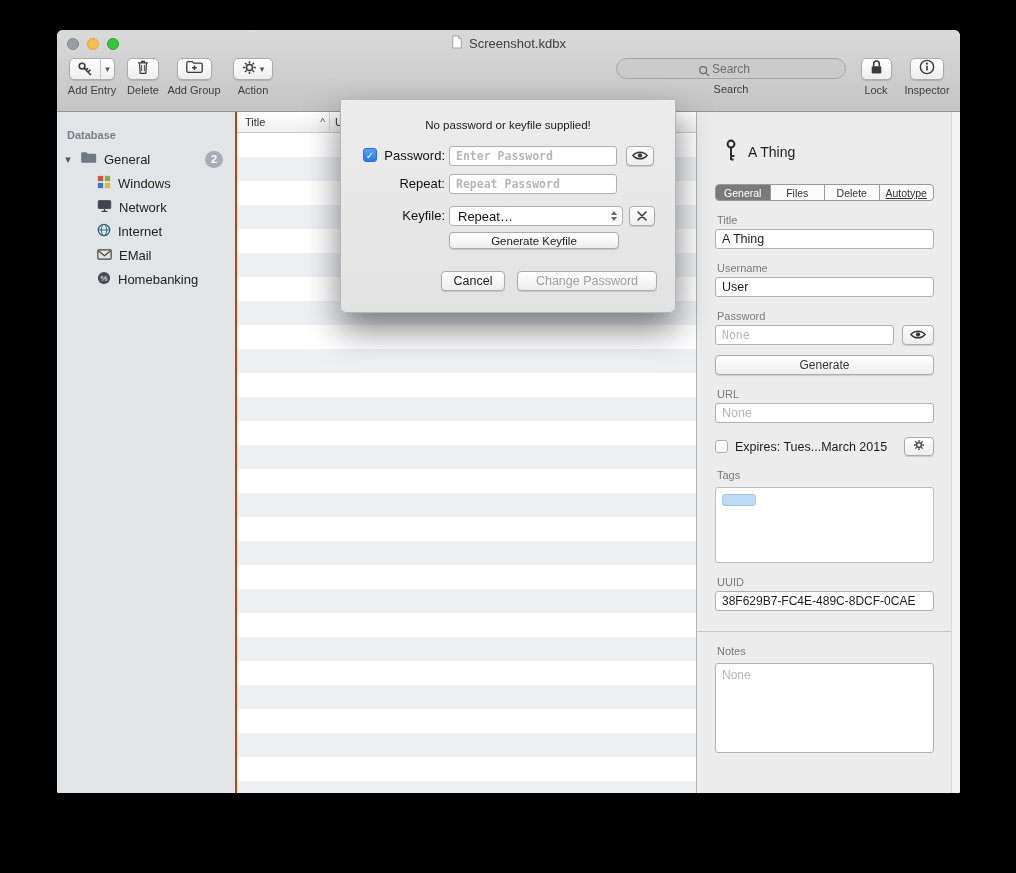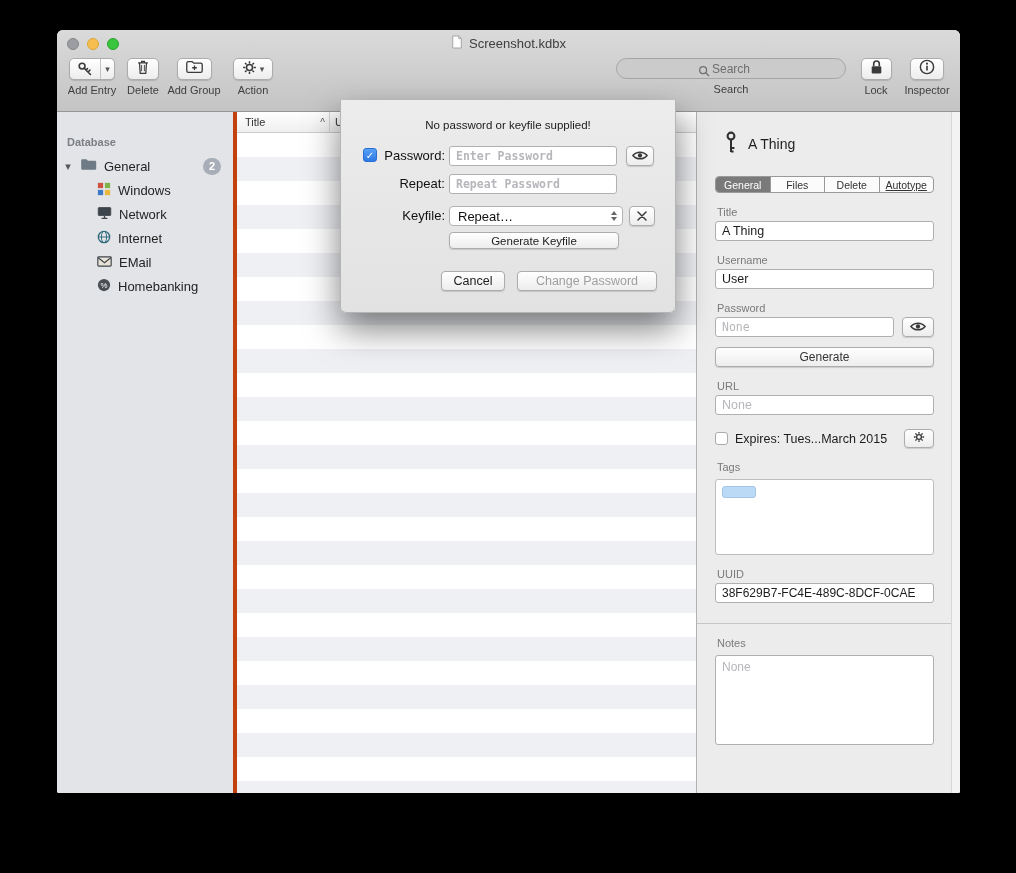--- a/index.html
+++ b/index.html
@@ -35,42 +35,42 @@
   .searchwrap { position:relative; width:230px; }
   .search-input { width:100%; height:21px; border-radius:11px; border:1px solid #a5a5a5;
                   background:#cbcbcb; text-align:center; font-size:12px; color:#333; outline:none; }
   .search-input::placeholder { color:#6e6e6e; }
   .search-mag { position:absolute; left:50%; margin-left:-33px; top:5px; pointer-events:none; }
 
   
   .content { display:flex; height:693px; position:relative; }
 
   
-  .sidebar { width:180px; background:#e2e4e7; border-right:4px solid #c2410c; padding-top:24px; }
+  .sidebar { width:180px; background:#e2e4e7; border-right:2px solid #c2410c; padding-top:17px; }
   .sb-header { font-size:11px; font-weight:bold; color:#7b7e84; padding-left:10px; margin-bottom:6px; }
   .sb-row { height:24px; display:flex; align-items:center; gap:7px; font-size:13px; color:#232323; cursor:default; }
   .sb-row.root { padding-left:6px; }
   .sb-row.child { padding-left:40px; }
   .disc { font-size:11px; color:#555; width:10px; text-align:center; }
   .badge { margin-left:auto; margin-right:12px; background:#a8aeb7; color:#fff; font-size:11px; font-weight:bold;
            min-width:18px; height:17px; line-height:17px; text-align:center; border-radius:9px; padding:0 4px; }
 
   
   .entry-table { flex:1; display:flex; flex-direction:column; background:#fff; }
   .thead { height:21px; display:flex; align-items:center; background:linear-gradient(#ffffff,#efefef);
            border-bottom:1px solid #cccccc; font-size:11px; color:#333; }
   .th-title { width:93px; padding:0 4px 0 8px; display:flex; align-items:center; justify-content:space-between;
               border-right:1px solid #d6d6d6; height:100%; }
   .sort { font-size:10px; color:#555; }
   .th-user { flex:1; padding-left:5px; }
   .tbody { flex:1; background:repeating-linear-gradient(to bottom, #ffffff 0px, #ffffff 24px, #eef0f4 24px, #eef0f4 48px); }
 
   
   .inspector { width:264px; background:#ececec; border-left:1px solid #b2b2b2; position:relative;
-               padding:20px 26px 0 18px; display:flex; flex-direction:column; }
+               padding:28px 26px 0 18px; display:flex; flex-direction:column; }
   .scrollstrip { position:absolute; right:0; top:0; bottom:0; width:9px; background:#f3f3f3; border-left:1px solid #d8d8d8; }
   .insp-header { display:flex; align-items:center; gap:11px; padding-left:10px; height:24px; }
   .insp-title { font-size:14px; color:#1f1f1f; }
   .segmented { display:flex; height:17px; margin-top:20px; border:1px solid #999; border-radius:4px;
                overflow:hidden; background:#fbfbfb; }
   .seg { flex:1; font-size:10.5px; display:flex; align-items:center; justify-content:center;
          color:#333; border-right:1px solid #999; cursor:default; }
   .seg:last-child { border-right:none;text-decoration:underline; }
   .seg.selected { background:#7a7a7a; color:#fff; }
   .flabel { font-size:11px; color:#7a7a7a; margin:13px 0 3px 2px; }

